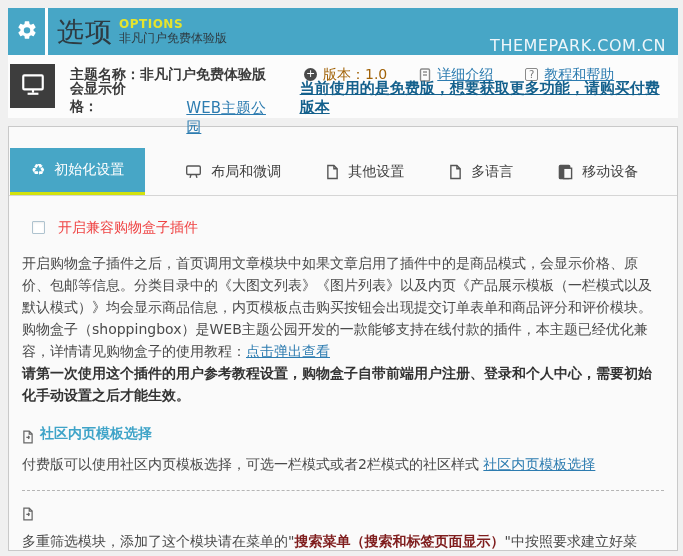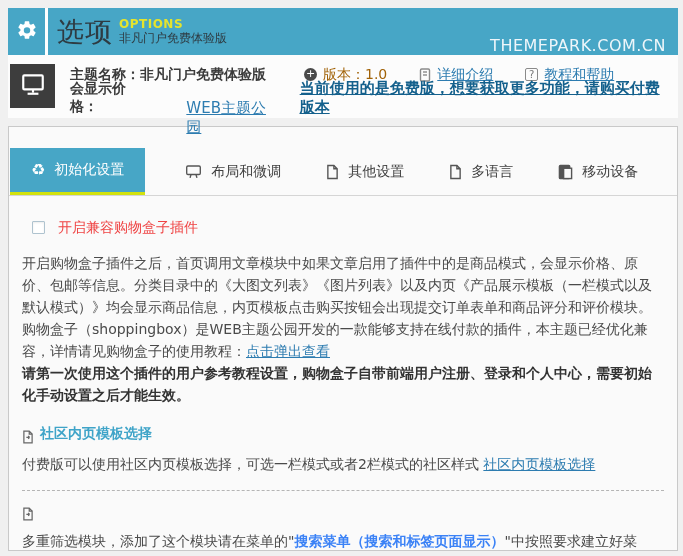--- a/index.html
+++ b/index.html
@@ -88,21 +88,21 @@
   .chklbl { margin-left:13px; color:#ef4444; }
   .para { margin:0; }
   .para.bold { font-weight:bold; color:#333; }
   .sec-h {
     display:flex; align-items:flex-end; color:#3fa4c8; font-weight:bold;
     margin:16px 0 0 0;
   }
   .sec-h .h-ic { margin-right:6px; color:#666; display:inline-flex; }
   .sec-p { margin-top:9px; }
   .dashes { border:none; border-top:1px dashed #b5b5b5; margin:15px 0 13px 0; }
-  .inline-bold { font-weight:bold; color:#3b82f6;text-align:right; }
+  .inline-bold { font-weight:bold; color:#7f1d1d;text-align:right; }
 </style>
 </head>
 <body>
 
 <div class="wrap">
 
   <div class="hdr">
     <div class="gearblock">
       <span>
         <svg width="22" height="22" viewBox="0 0 24 24" fill="#ffffff">

